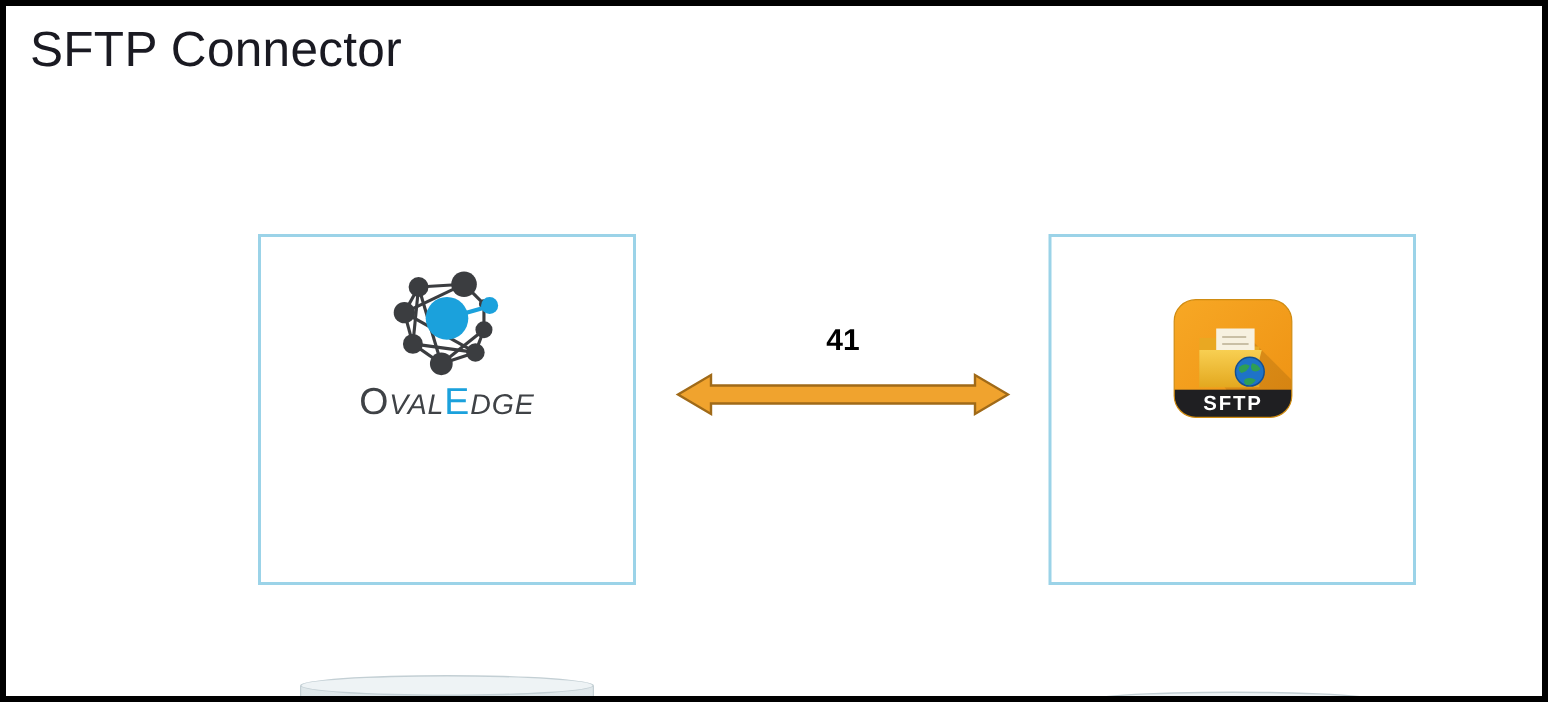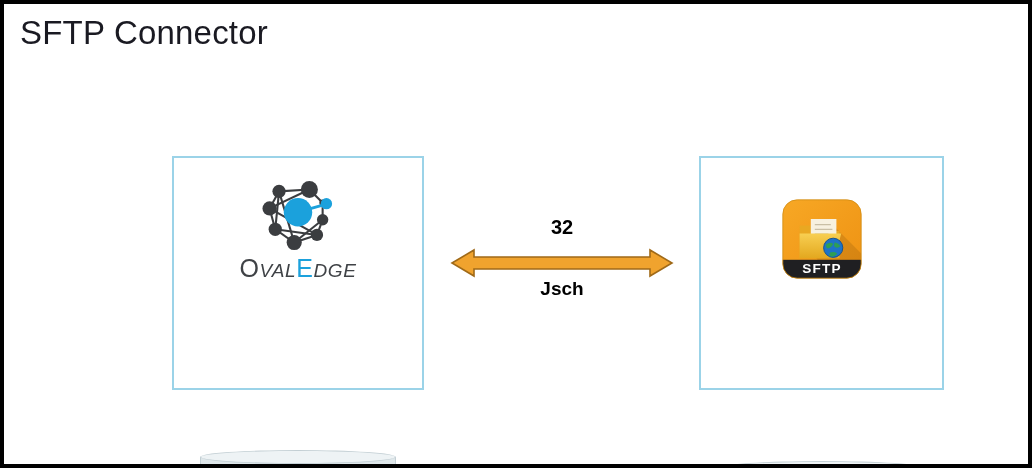--- a/index.html
+++ b/index.html
@@ -200,29 +200,28 @@
     </div>
 
     <div class="cylinder cyl-left">
       <div class="cyl-body"></div>
       <div class="cyl-top"></div>
       <div class="cyl-label">Metadata</div>
     </div>
 
   </div>
 
-  <div class="arrow-label arrow-label-top">32</div>
+  <div class="arrow-label arrow-label-top">41</div>
 
   <div class="arrow-wrap">
     <svg viewBox="0 0 224 30" width="100%" height="100%" preserveAspectRatio="none" aria-hidden="true">
       <polygon points="2,15 24,2 24,9 200,9 200,2 222,15 200,28 200,21 24,21 24,28" fill="#F0A32E" stroke="#A06A18" stroke-width="1.6" stroke-linejoin="miter"></polygon>
     </svg>
   </div>
 
-  <div class="arrow-label arrow-label-bottom">Jsch</div>
 
   <div class="panel panel-right">
 
     <div class="sftp-icon">
       <svg viewBox="0 0 100 100" width="100%" height="100%" aria-hidden="true">
         <defs>
           <clipPath id="iconClip">
             <rect x="1" y="1" width="98" height="98" rx="18" ry="18"></rect>
           </clipPath>
           <linearGradient id="orangeGrad" x1="0" y1="0" x2="1" y2="1">

